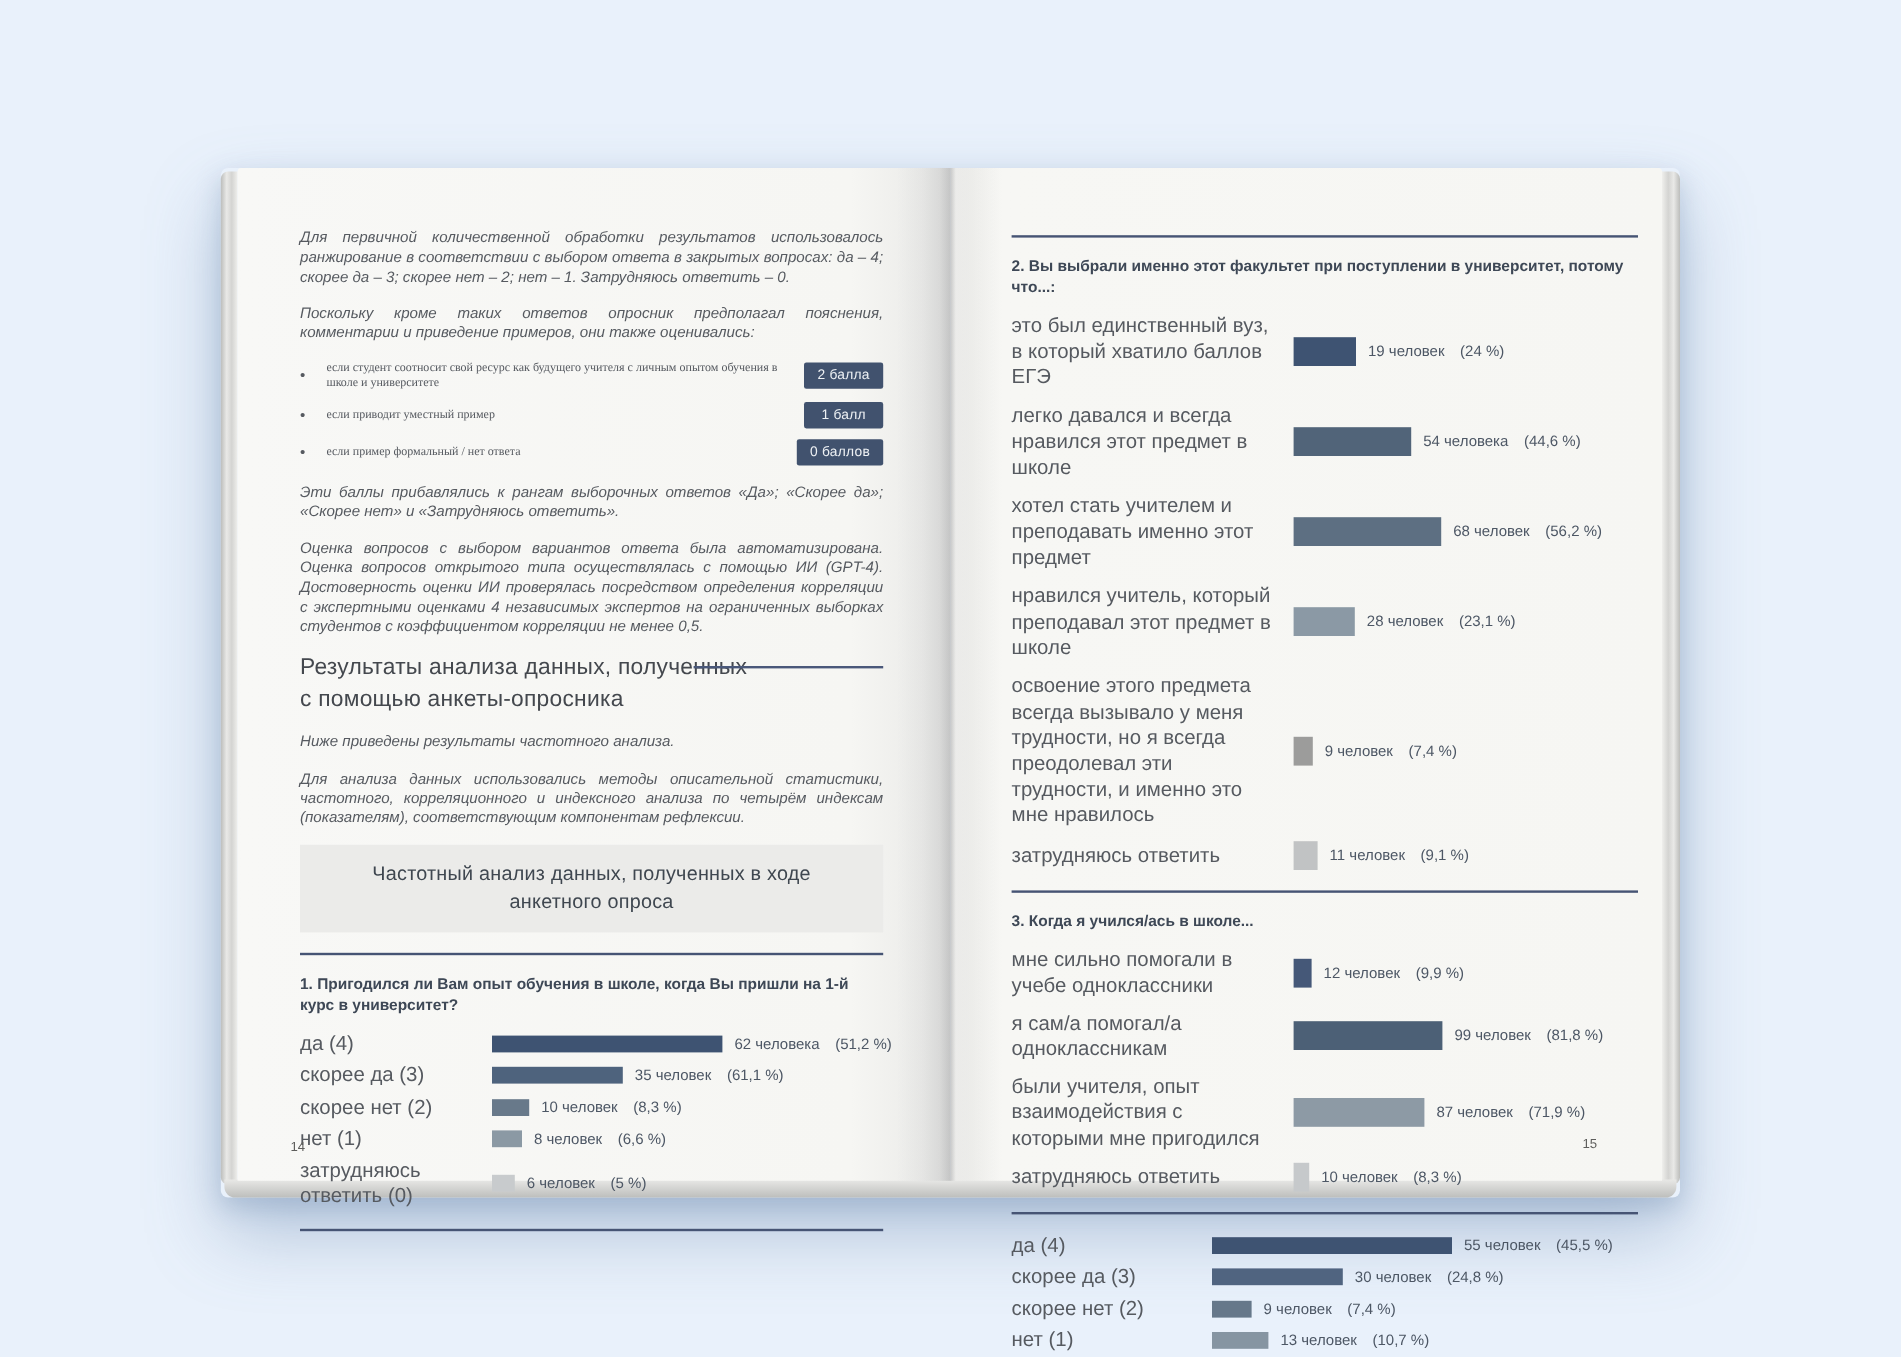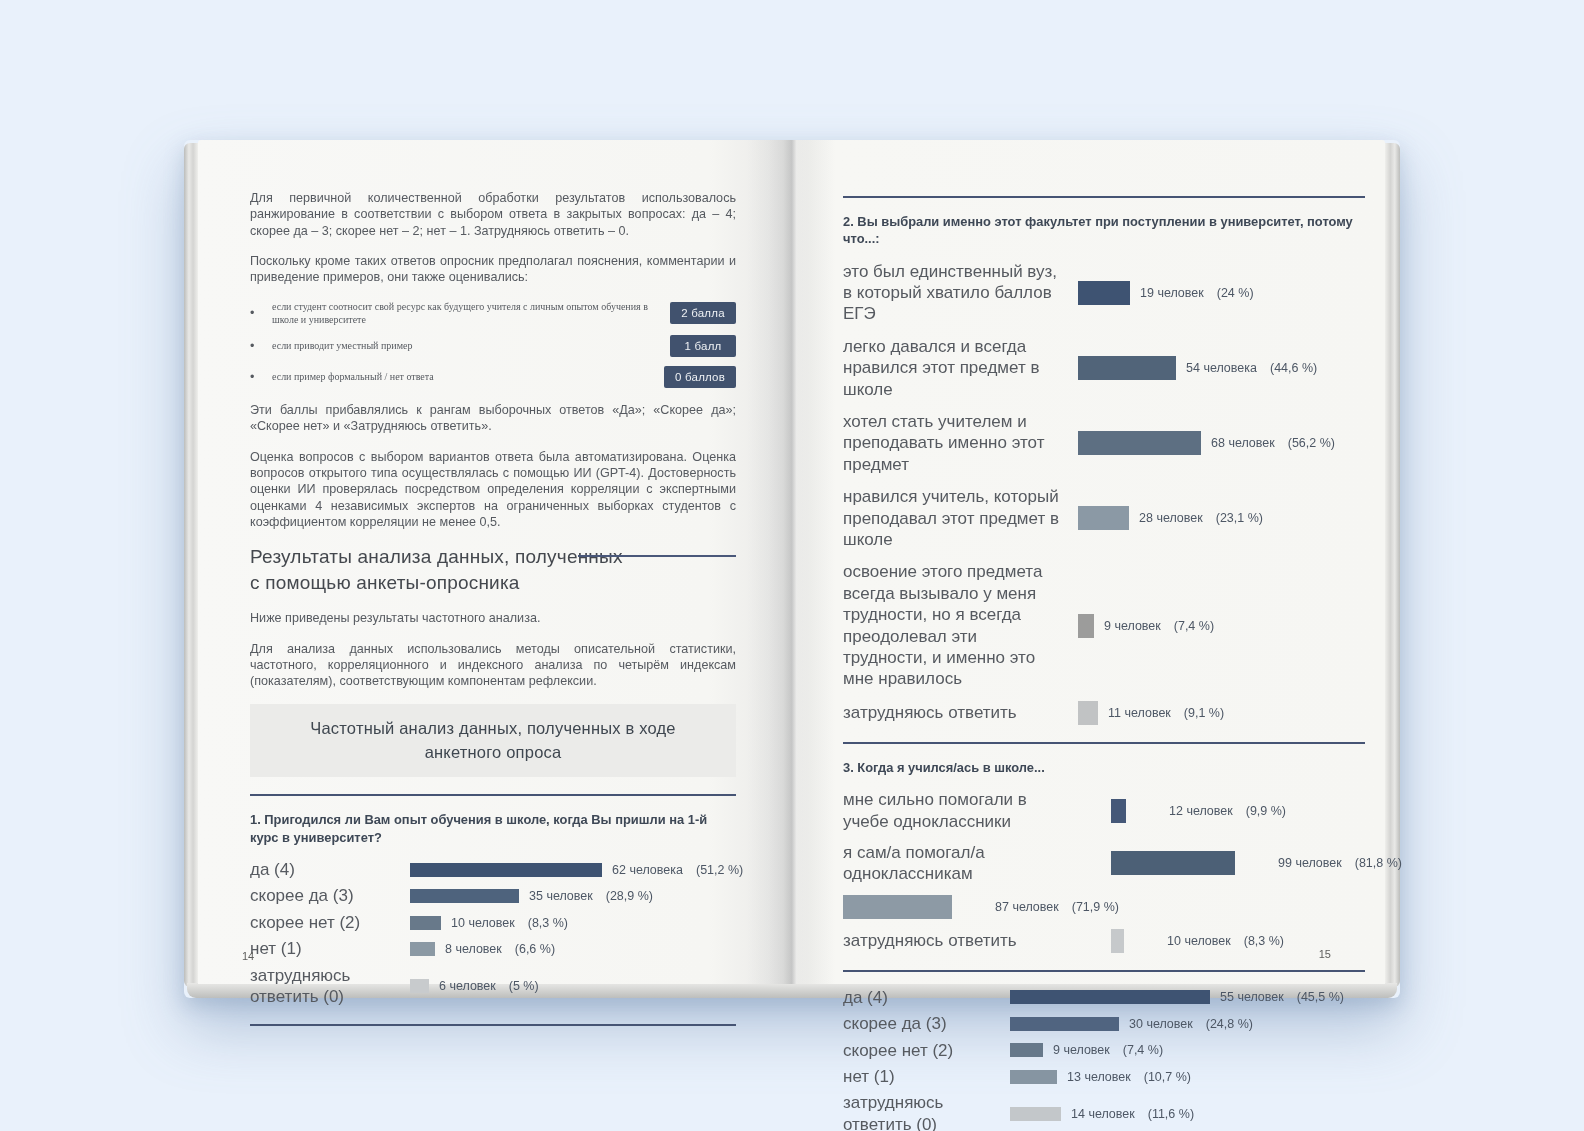--- a/index.html
+++ b/index.html
@@ -37,21 +37,21 @@
   }
   .spine-shade{
     position:absolute;left:563px;top:0;width:90px;height:844px;z-index:5;pointer-events:none;
     background:linear-gradient(to right,
       rgba(90,95,105,0) 0%, rgba(90,95,105,.08) 40%, rgba(58,62,72,.16) 50%,
       rgba(255,255,255,.22) 55%, rgba(90,95,105,.03) 70%, rgba(90,95,105,0) 100%);
   }
   
   .content-l{position:relative;padding:50px 56px 0 52px;color:#565a60;}
   .content-r{position:relative;padding:56px 20px 0 51px;color:#565a60;}
-  .para{font-size:12.6px;line-height:1.30;margin:0 0 14px;text-align:justify;color:#565a60;}
+  .para{font-size:12.6px;line-height:1.30;margin:0 0 14px;text-align:justify;color:#565a60;font-style:italic;}
   .bullets{margin:2px 0 14px;}
   .bullet-row{display:flex;align-items:center;margin-bottom:9px;}
   .bullet-dot{width:22px;flex:none;font-size:12.6px;color:#565a60;}
   .bullet-text{flex:1;font-size:10px;line-height:1.30;padding-right:18px;font-family:Liberation Serif, serif;}
   .badge{flex:none;min-width:44px;text-align:center;background:#41526e;color:#eef1f4;
     font-size:11.5px;padding:5px 11px;border-radius:2px;letter-spacing:.2px;}
   .section-heading{position:relative;font-size:19px;line-height:1.34;color:#44484e;
     font-weight:500;letter-spacing:.2px;margin:8px 0 15px;}
   .section-heading .rule{position:absolute;right:0;top:11px;width:158px;height:2px;background:#4a587a;}
   .freq-box{background:#ebebe9;text-align:center;font-size:16.5px;line-height:1.48;
@@ -62,21 +62,21 @@
   .crow{display:flex;align-items:center;margin-bottom:5px;}
   .clabel{font-size:17px;line-height:1.26;color:#565a60;flex:none;}
   .cbar{height:14px;flex:none;margin-right:10px;}
   .cval{font-size:12.5px;color:#4d5765;white-space:nowrap;}
   .cval .pct{margin-left:13px;}
   .chart--q1 .clabel{width:160px;}
   .chart--q4 .clabel{width:167px;}
   .chart--q2 .clabel,.chart--q3 .clabel{width:235px;padding-right:12px;box-sizing:border-box;}
   .chart--q2 .cbar,.chart--q3 .cbar{height:24px;}
   .chart--q2 .crow{margin-bottom:11px;}
-  .chart--q3 .crow{margin-bottom:10px;gap:33px;}
+  .chart--q3 .crow{margin-bottom:10px;}
   .page-number{position:absolute;font-size:11px;color:#5e5e5c;}
   .page-number--l{left:44px;bottom:22px;}
   .page-number--r{right:54px;bottom:24px;}
 </style>
 </head>
 <body>
 
 <div class="scene">
   <div class="book">
     <div class="edge-left"></div>
@@ -129,21 +129,21 @@
           <div class="q-title">1. Пригодился ли Вам опыт обучения в школе, когда Вы пришли на 1-й курс в университет?</div>
           <div class="rows">
               <div class="crow">
                 <div class="clabel">да (4)</div>
                 <div class="cbar" style="width: 192px; background: rgb(62, 83, 114);"></div>
                 <div class="cval"><span>62 человека</span><span class="pct">(51,2 %)</span></div>
               </div>
               <div class="crow">
                 <div class="clabel">скорее да (3)</div>
                 <div class="cbar" style="width: 109px; background: rgb(78, 99, 125);"></div>
-                <div class="cval"><span>35 человек</span><span class="pct">(28,9 %)</span></div>
+                <div class="cval"><span>35 человек</span><span class="pct">(61,1 %)</span></div>
               </div>
               <div class="crow">
                 <div class="clabel">скорее нет (2)</div>
                 <div class="cbar" style="width: 31px; background: rgb(104, 121, 138);"></div>
                 <div class="cval"><span>10 человек</span><span class="pct">(8,3 %)</span></div>
               </div>
               <div class="crow">
                 <div class="clabel">нет (1)</div>
                 <div class="cbar" style="width: 25px; background: rgb(139, 153, 164);"></div>
                 <div class="cval"><span>8 человек</span><span class="pct">(6,6 %)</span></div>
@@ -210,20 +210,21 @@
                 <div class="clabel">мне сильно помогали в учебе одноклассники</div>
                 <div class="cbar" style="width: 15px; background: rgb(69, 88, 120);"></div>
                 <div class="cval"><span>12 человек</span><span class="pct">(9,9 %)</span></div>
               </div>
               <div class="crow">
                 <div class="clabel">я сам/а помогал/а одноклассникам</div>
                 <div class="cbar" style="width: 124px; background: rgb(76, 96, 118);"></div>
                 <div class="cval"><span>99 человек</span><span class="pct">(81,8 %)</span></div>
               </div>
               <div class="crow">
+                <div class="clabel">были учителя, опыт взаимодействия с которыми мне пригодился</div>
                 <div class="cbar" style="width: 109px; background: rgb(141, 154, 165);"></div>
                 <div class="cval"><span>87 человек</span><span class="pct">(71,9 %)</span></div>
               </div>
               <div class="crow">
                 <div class="clabel">затрудняюсь ответить</div>
                 <div class="cbar" style="width: 13px; background: rgb(198, 201, 203);"></div>
                 <div class="cval"><span>10 человек</span><span class="pct">(8,3 %)</span></div>
               </div>
             </div>
         </div>

